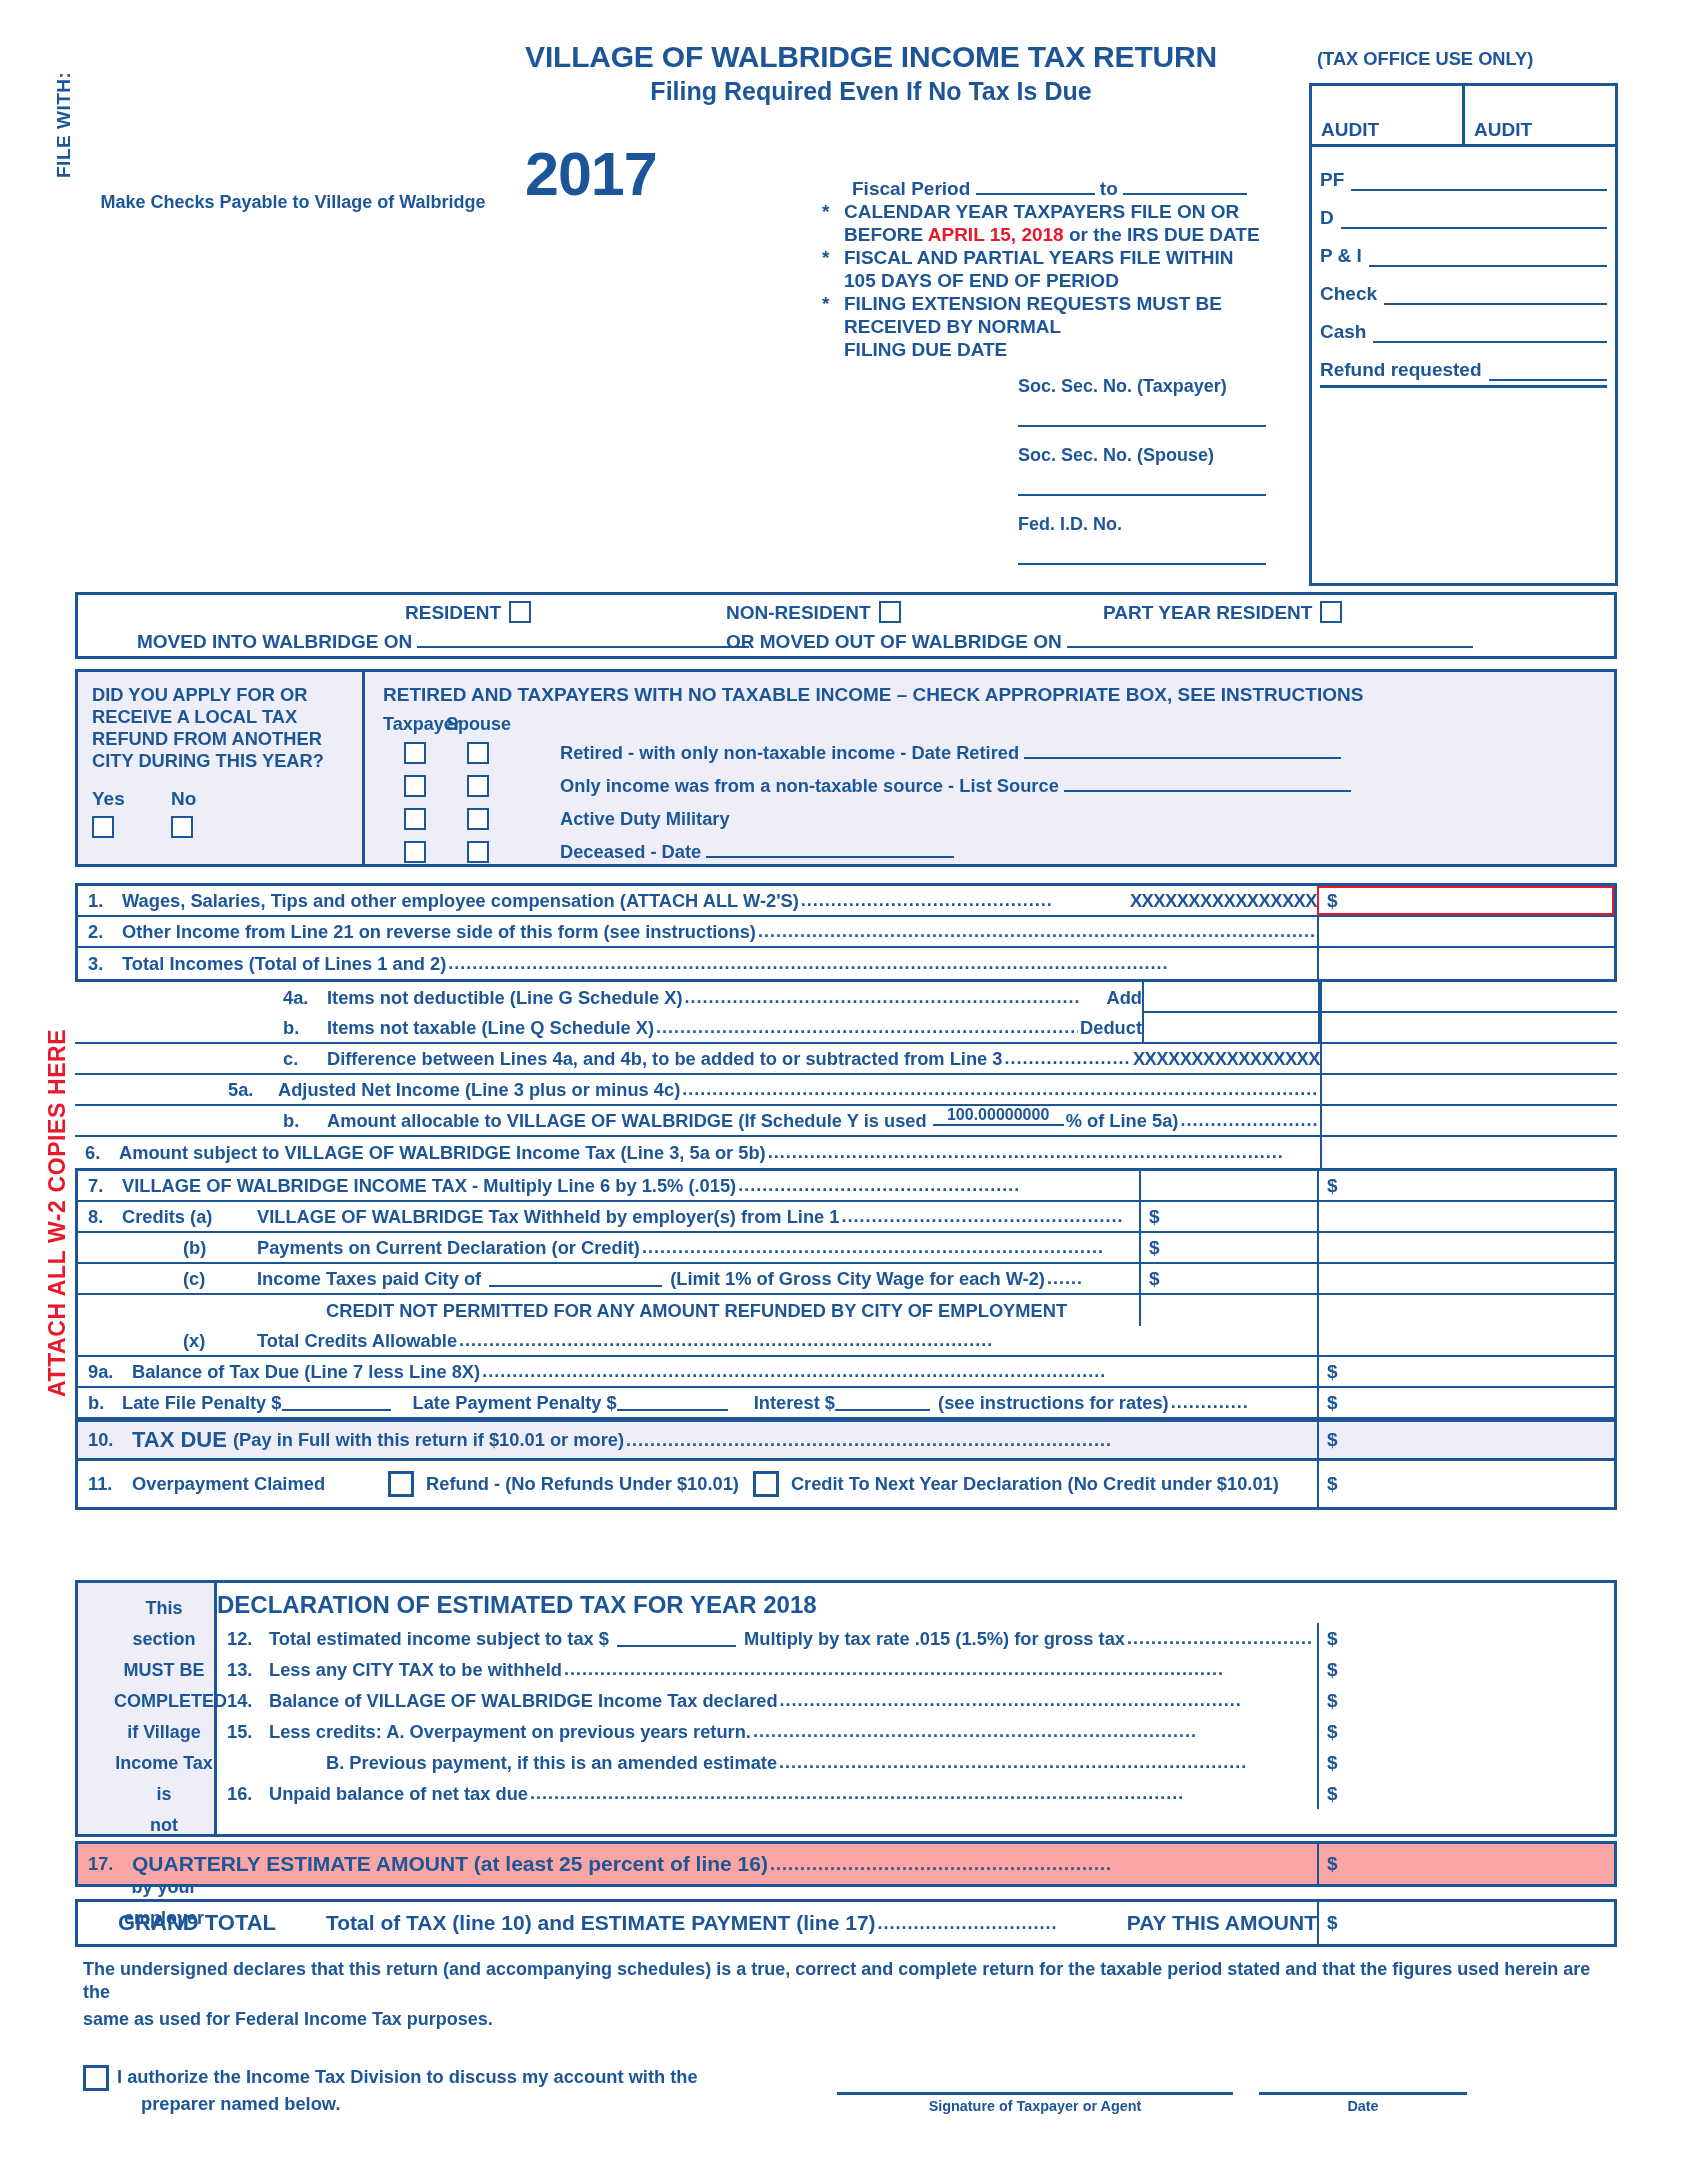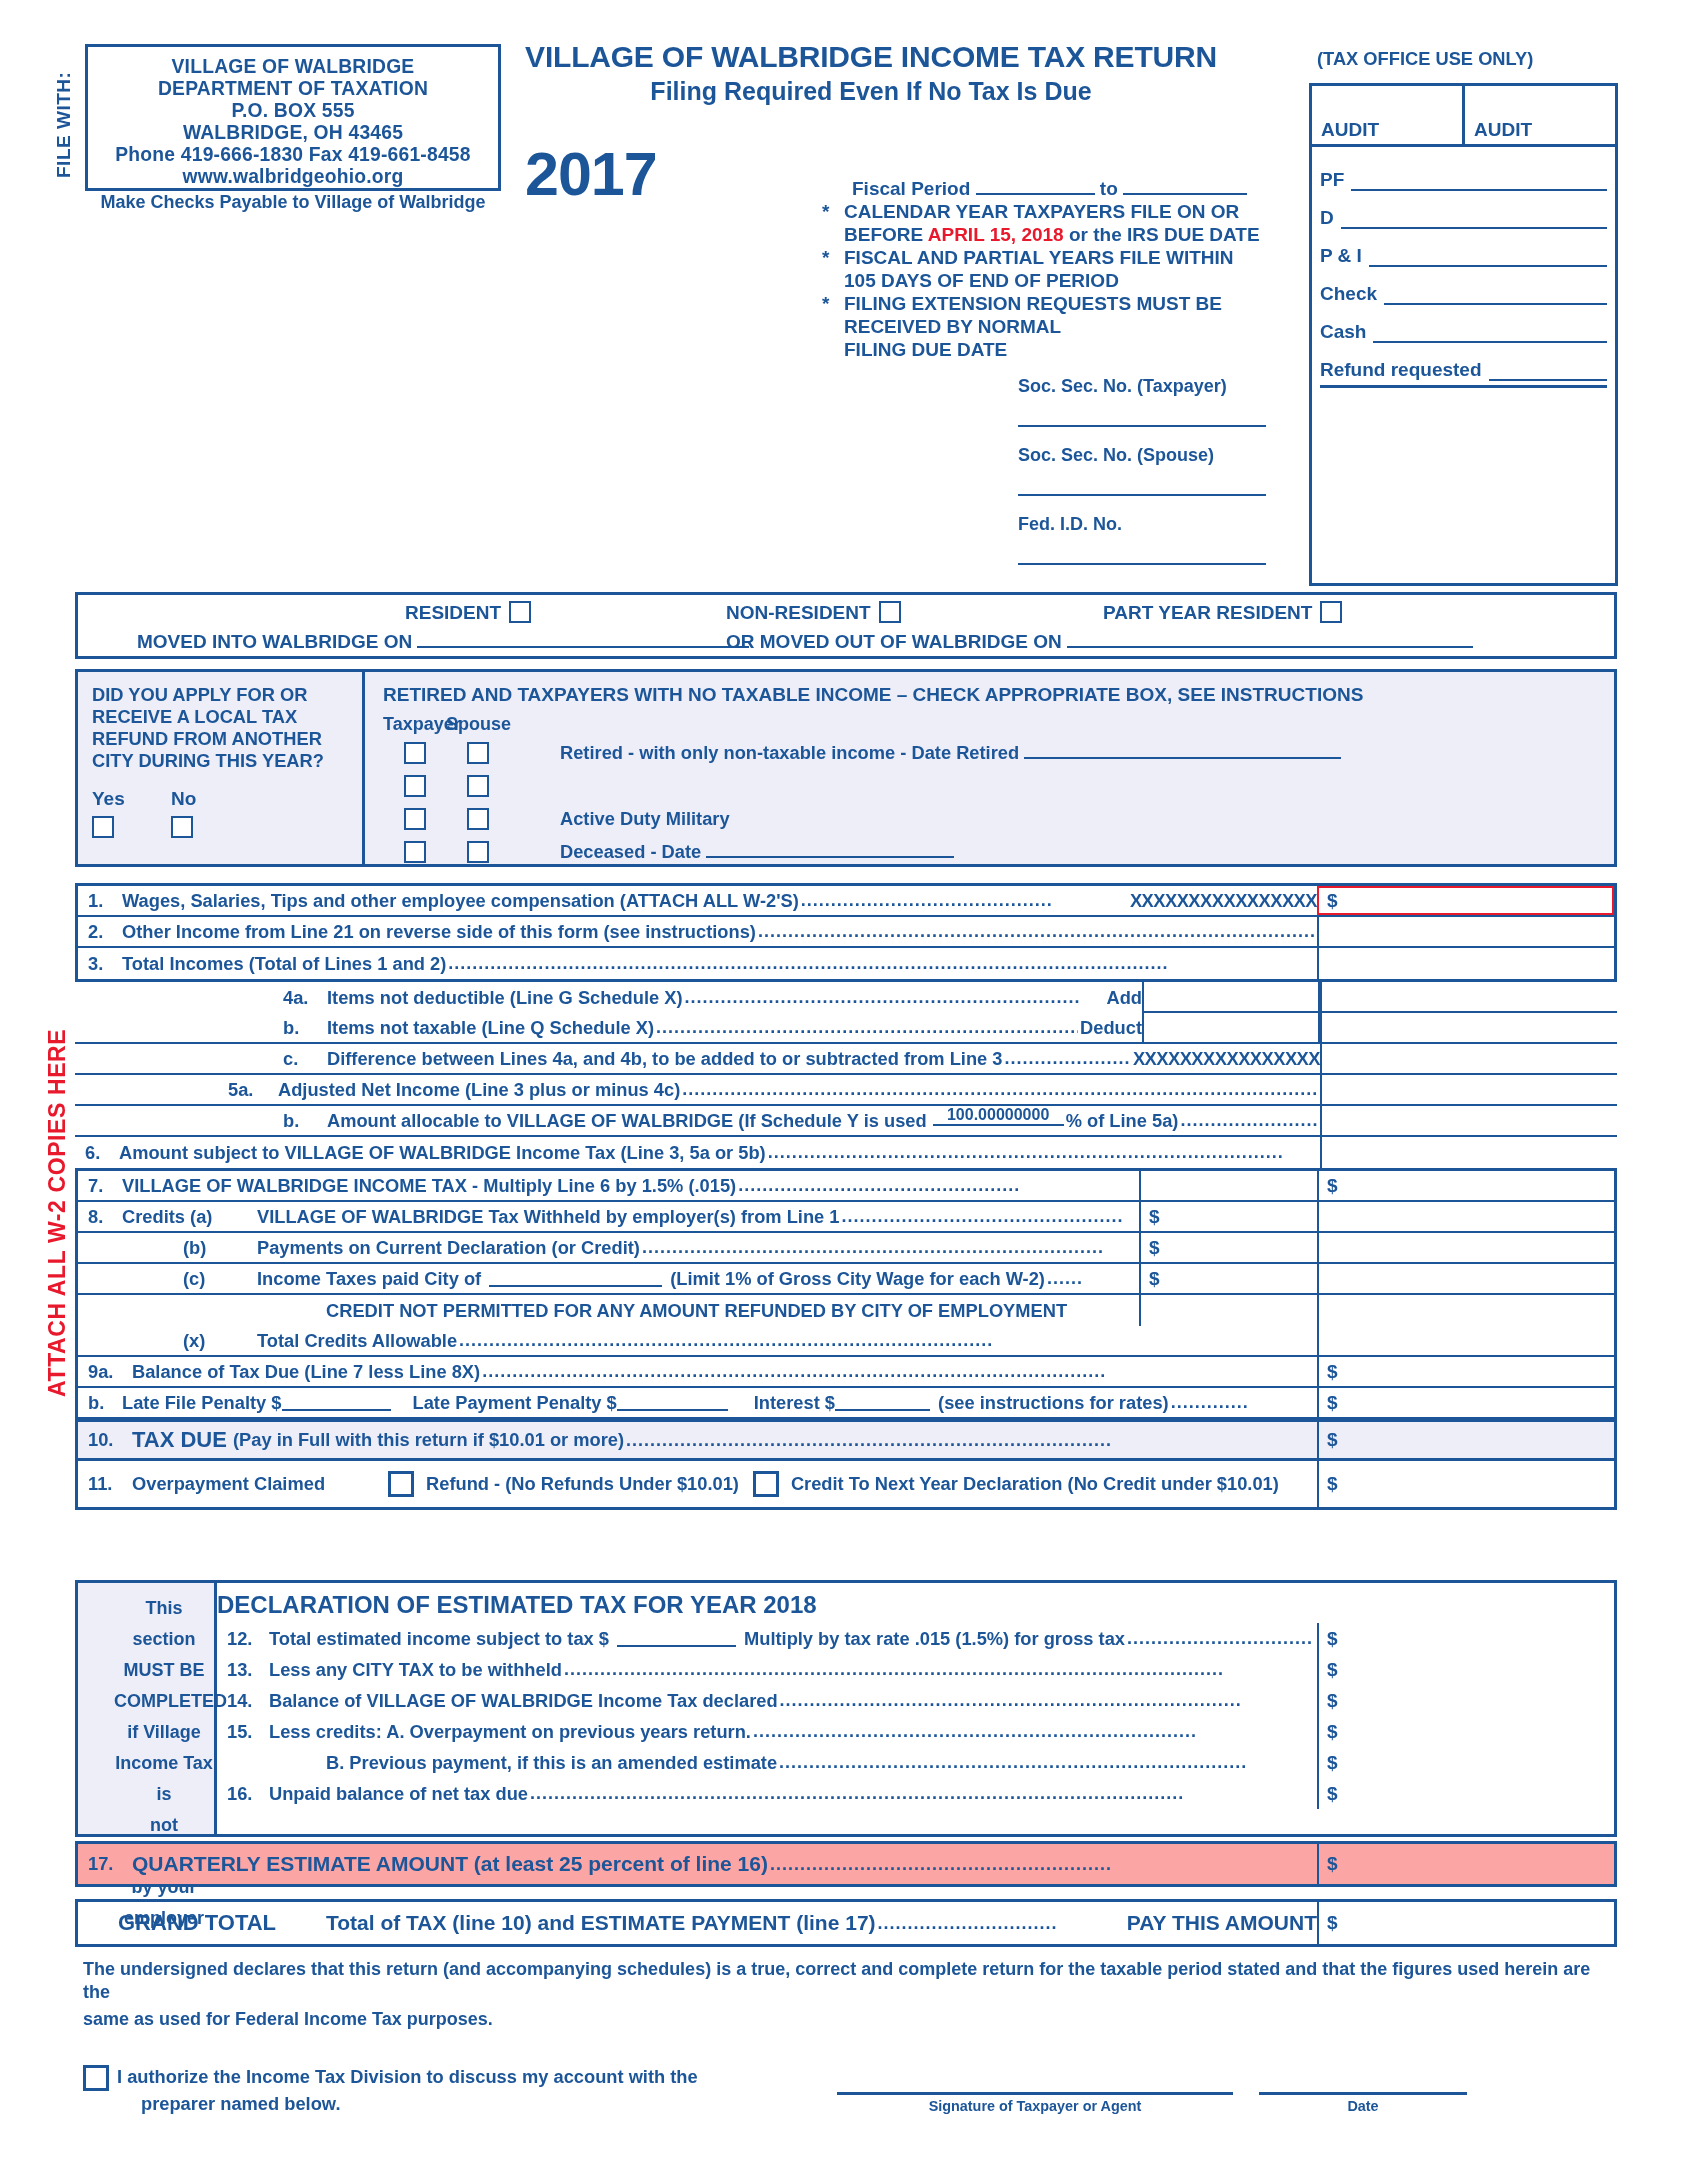--- a/index.html
+++ b/index.html
@@ -187,28 +187,20 @@
   .sig-line { position:absolute; border-top:3px solid #1c5699; }
   .sig-cap { position:absolute; font-size:14.4px; font-weight:bold; text-align:center; }
 </style>
 </head>
 <body>
 
 <div id="page">
 
   <div class="vert-file">FILE WITH:</div>
 
-  <div class="addr-box">
-    <div>VILLAGE OF WALBRIDGE</div>
-    <div>DEPARTMENT OF TAXATION</div>
-    <div>P.O. BOX 555</div>
-    <div>WALBRIDGE, OH 43465</div>
-    <div>Phone 419-666-1830   Fax 419-661-8458</div>
-    <div>www.walbridgeohio.org</div>
-  </div>
   <div class="addr-sub">Make Checks Payable to Village of Walbridge</div>
 
   <div class="main-title">VILLAGE OF WALBRIDGE INCOME TAX RETURN</div>
   <div class="sub-title">Filing Required Even If No Tax Is Due</div>
   <div class="year">2017</div>
 
   <div class="fiscal-wrap">
     <div class="fiscal-line">
       <span>Fiscal Period</span>
       <span class="ul-s" style="width:119px"></span>
@@ -330,20 +322,21 @@
 
       <div class="ret-row">
         <span class="ret-cb"><span class="cb"></span></span>
         <span class="ret-cb"><span class="cb"></span></span>
         <span class="ret-txt"><span>Retired - with only non-taxable income - Date Retired</span> <span class="ret-ul" style="width:317px"></span></span>
       </div>
 
       <div class="ret-row">
         <span class="ret-cb"><span class="cb"></span></span>
         <span class="ret-cb"><span class="cb"></span></span>
+        <span class="ret-txt"><span>Only income was from a non-taxable source - List Source</span> <span class="ret-ul" style="width:287px"></span></span>
       </div>
 
       <div class="ret-row">
         <span class="ret-cb"><span class="cb"></span></span>
         <span class="ret-cb"><span class="cb"></span></span>
         <span class="ret-txt">Active Duty Military</span>
       </div>
 
       <div class="ret-row">
         <span class="ret-cb"><span class="cb"></span></span>

